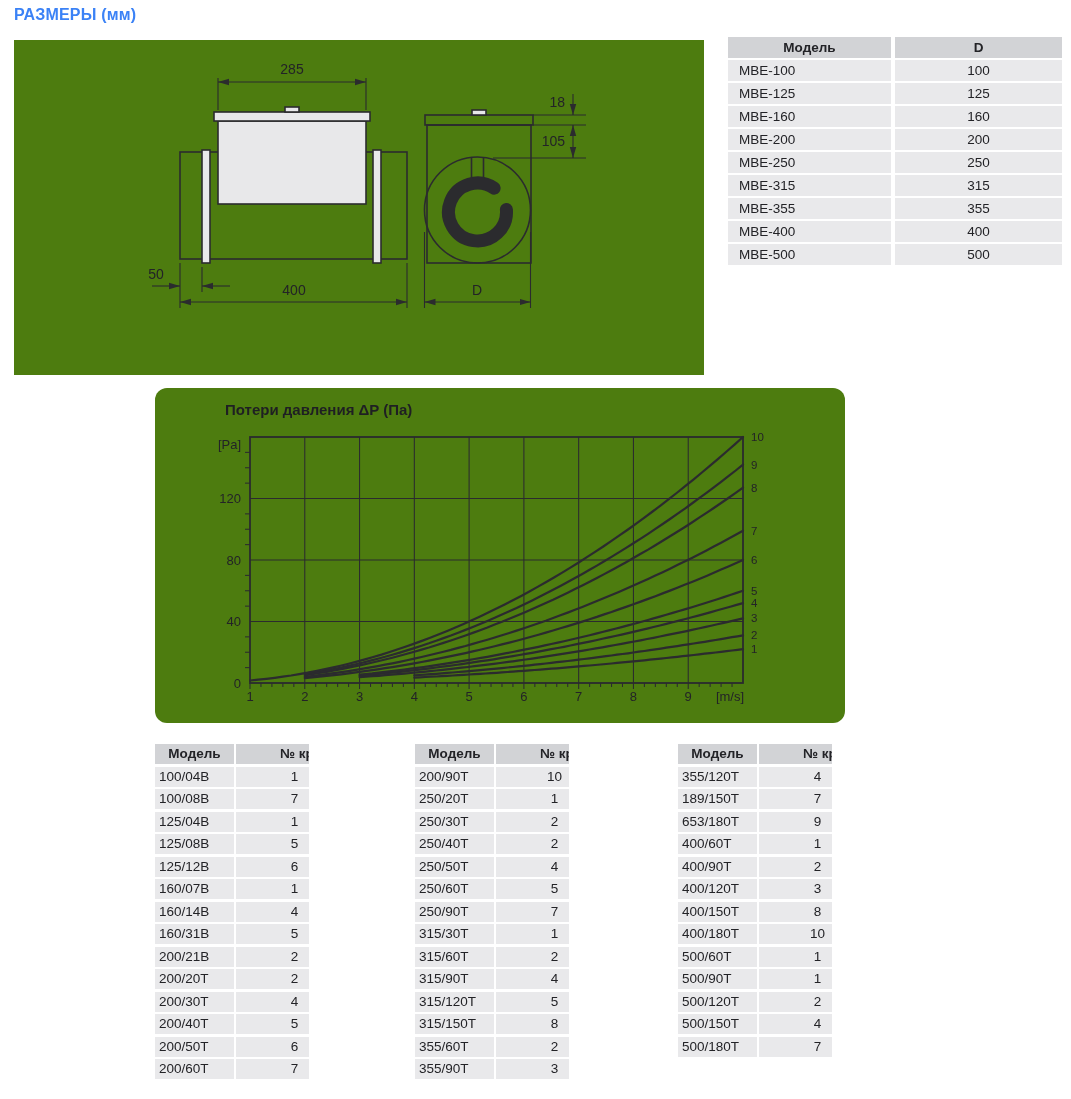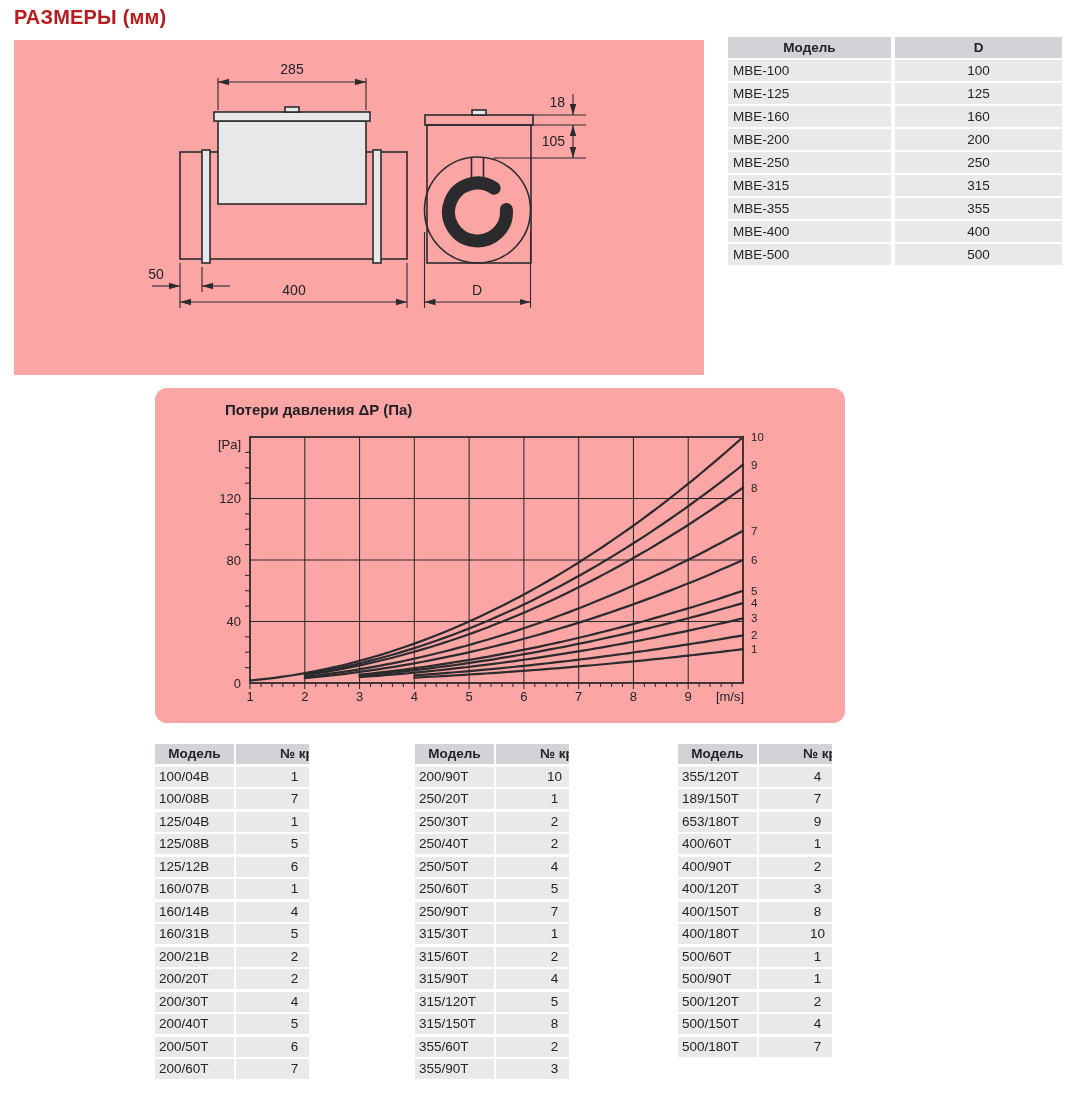--- a/index.html
+++ b/index.html
@@ -4,42 +4,42 @@
 <style>
   * { margin:0; padding:0; box-sizing:border-box; }
   html,body { background:#ffffff; }
   body {
     position:relative; width:1071px; height:1099px; overflow:hidden;
     font-family:"Liberation Sans", sans-serif; color:#232327;
   }
   .abs { position:absolute; }
 
   
-  #page-title { left:14px; top:6px; font-size:20px; font-weight:bold; letter-spacing:.2px; color:#b91c1c; }
-
-  
-  .panel { background:#fca5a5; }
+  #page-title { left:14px; top:6px; font-size:16px; font-weight:bold; letter-spacing:.2px; color:#3b82f6; }
+
+  
+  .panel { background:#4d7c0f; }
   #drawing-panel { left:14px; top:40px; width:690px; height:335px; }
   #chart-panel   { left:155px; top:388px; width:690px; height:335px;border-radius:12px; }
   #chart-title { position:absolute; left:70px; top:13px; font-size:15px; font-weight:bold; color:#1f1f23; }
 
   
   .tbl { position:absolute; font-size:13.5px; }
   .tr { display:flex;border-radius:6px; }
   .td, .th { background:#e9e9eb; overflow:hidden; white-space:nowrap; }
   .th { background:#d2d3d6; font-weight:bold; text-align:center; }
   .td.num, .th { text-align:center; }
   .td.mod { text-align:left; }
 
   
   .t-dim .tr { margin-bottom:2px; }
   .t-dim .td, .t-dim .th { height:21px; line-height:21px; }
   .t-dim .c1 { width:163px; margin-right:4px; }
   .t-dim .c2 { width:167px; }
-  .t-dim .td.mod { padding-left:5px; }
+  .t-dim .td.mod { padding-left:11px; }
 
   
   .t-curve .tr { margin-bottom:2.5px; }
   .t-curve .td, .t-curve .th { height:20px; line-height:20px; }
   .t-curve .c1 { width:79px; margin-right:2px; }
   .t-curve .c2 { width:73px;padding-left:44px; }
   .t-curve .td.mod { padding-left:4px; }
 
   
   #drawing-svg { display:block; }

